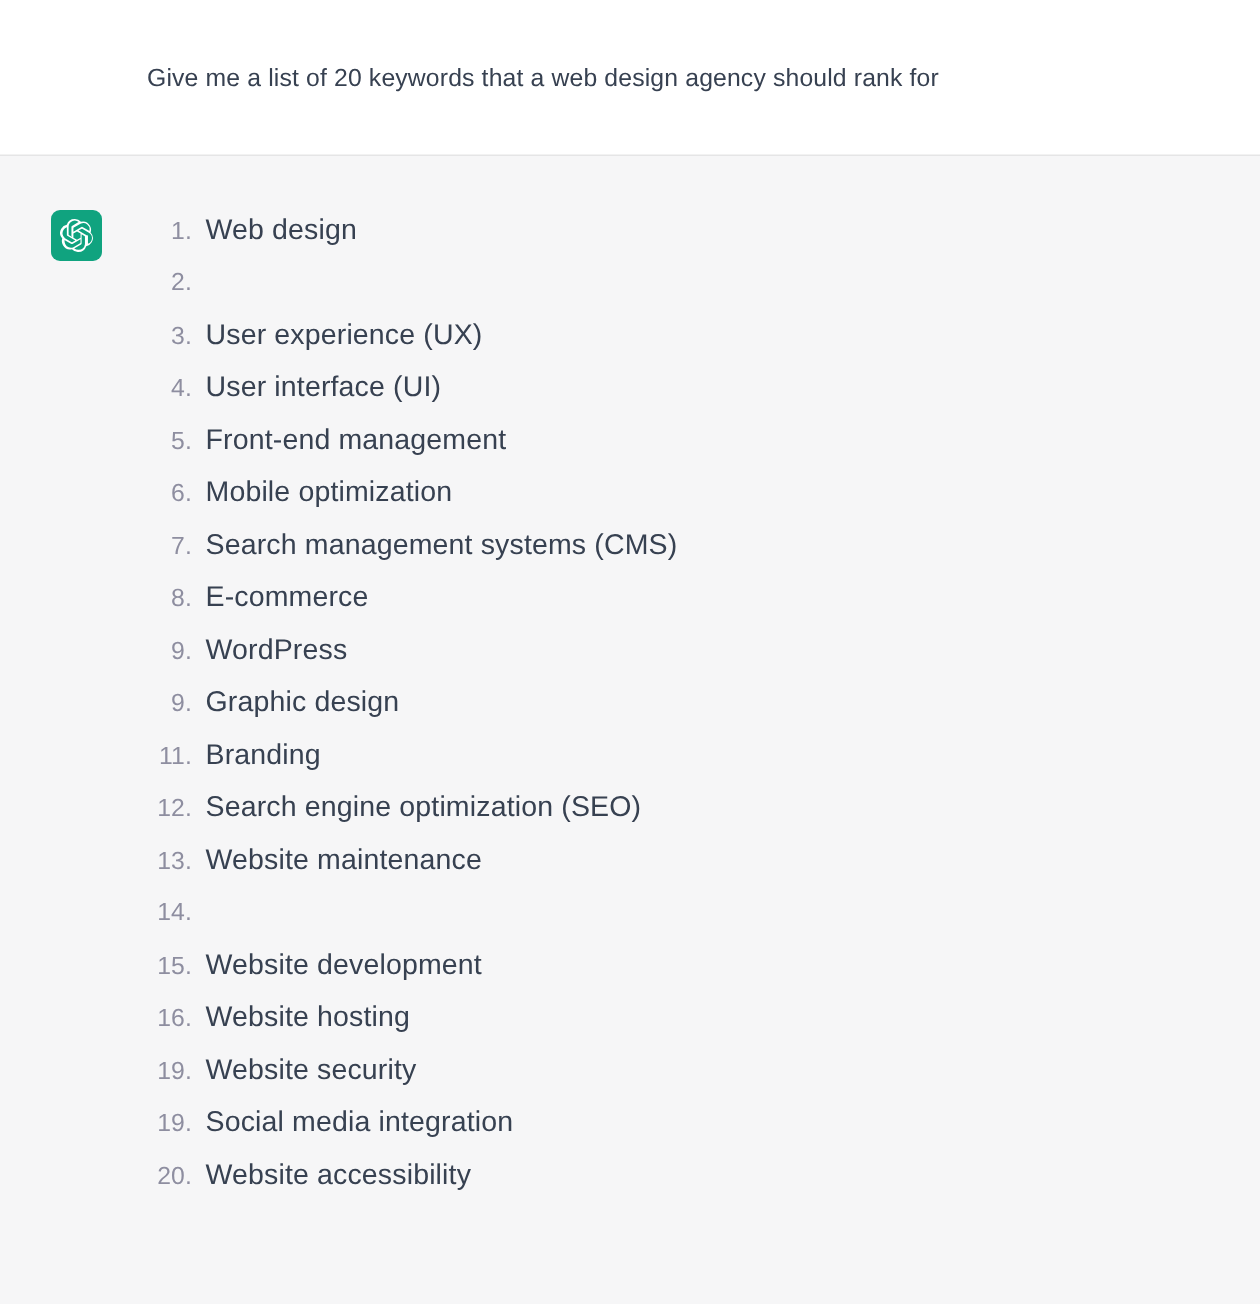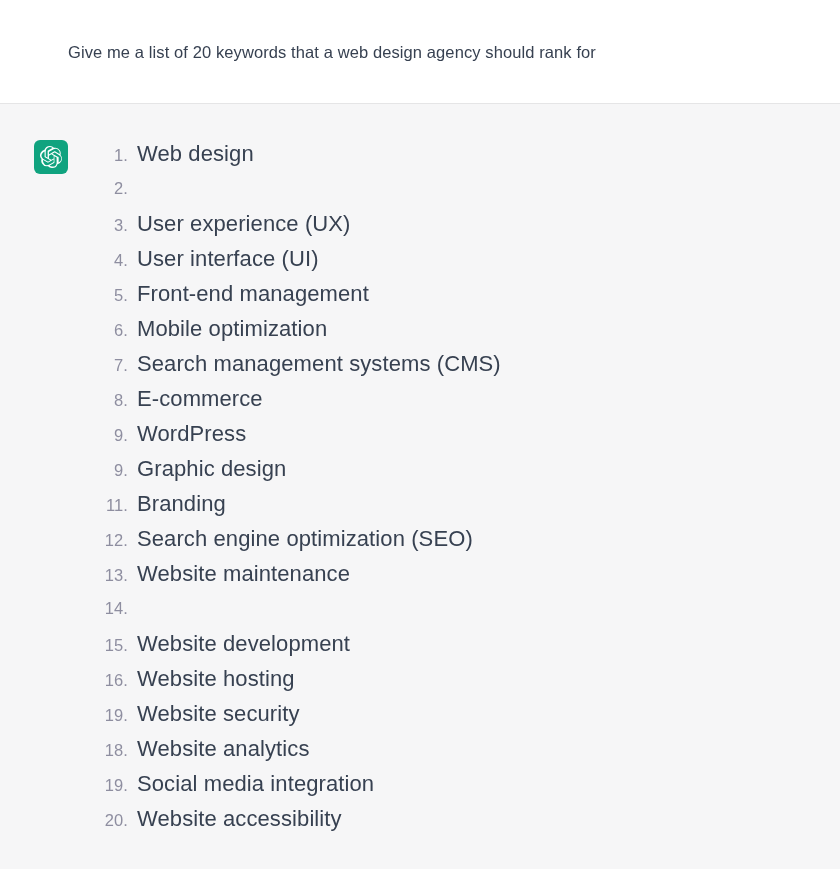--- a/index.html
+++ b/index.html
@@ -24,21 +24,21 @@
   
   .prompt-block {
     background: #ffffff;
     border-bottom: 1px solid #e5e5e6;
     height: 104px;
     box-sizing: border-box;
     display: flex;
     align-items: center;
   }
   .prompt-inner {
-    padding-left: 68px;
+    padding-left: 98px;
     padding-right: 40px;
   }
   .prompt-text {
     font-size: 16.5px;
     line-height: 24px;
     color: #374151;
     letter-spacing: 0.1px;
     white-space: nowrap;
   }
 
@@ -96,21 +96,21 @@
     flex: 0 0 34px;
     width: 34px;
     text-align: right;
     color: #8e8ea0;
     font-size: 16.5px;
     letter-spacing: 0.1px;
   }
   .li-text {
     padding-left: 9px;
     color: #374151;
-    font-size: 22px;
+    font-size: 19px;
     letter-spacing: 0.1px;
     white-space: nowrap;
   }
 </style>
 </head>
 <body>
 
 <div class="conversation">
 
   <div class="prompt-block">
@@ -193,24 +193,20 @@
           </li>
           <li>
             <span class="li-num">16.</span>
             <span class="li-text">Website hosting</span>
           </li>
           <li>
             <span class="li-num">19.</span>
             <span class="li-text">Website security</span>
           </li>
           <li>
-            <span class="li-num">18.</span>
-            <span class="li-text">Website analytics</span>
-          </li>
-          <li>
             <span class="li-num">19.</span>
             <span class="li-text">Social media integration</span>
           </li>
           <li>
             <span class="li-num">20.</span>
             <span class="li-text">Website accessibility</span>
           </li>
         </ol>
     </div>
 

